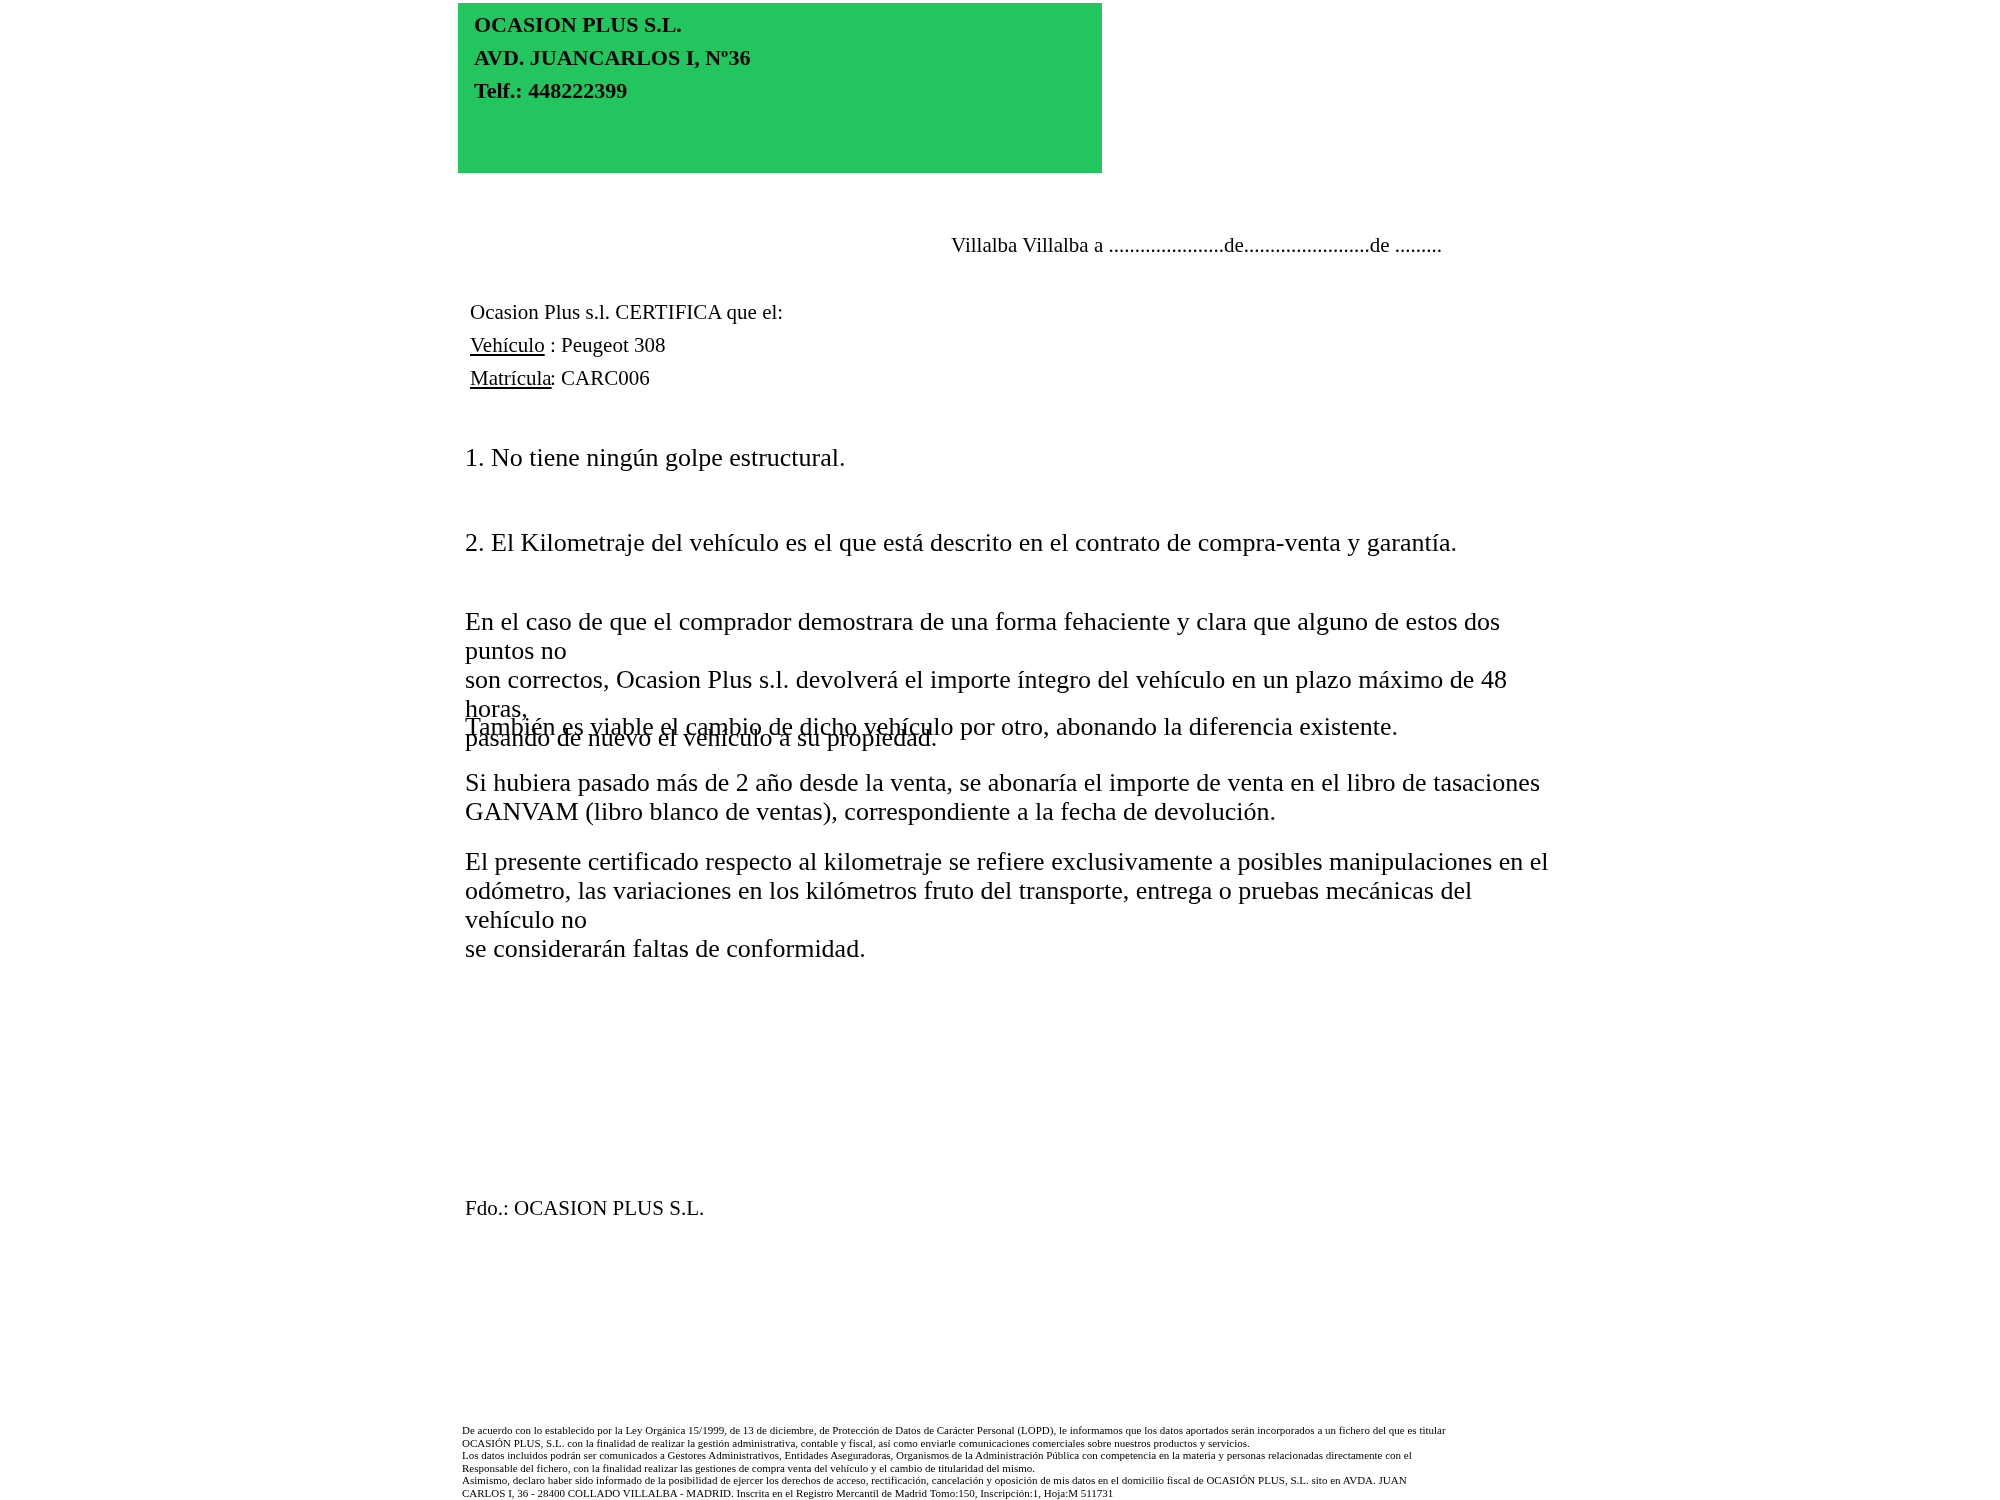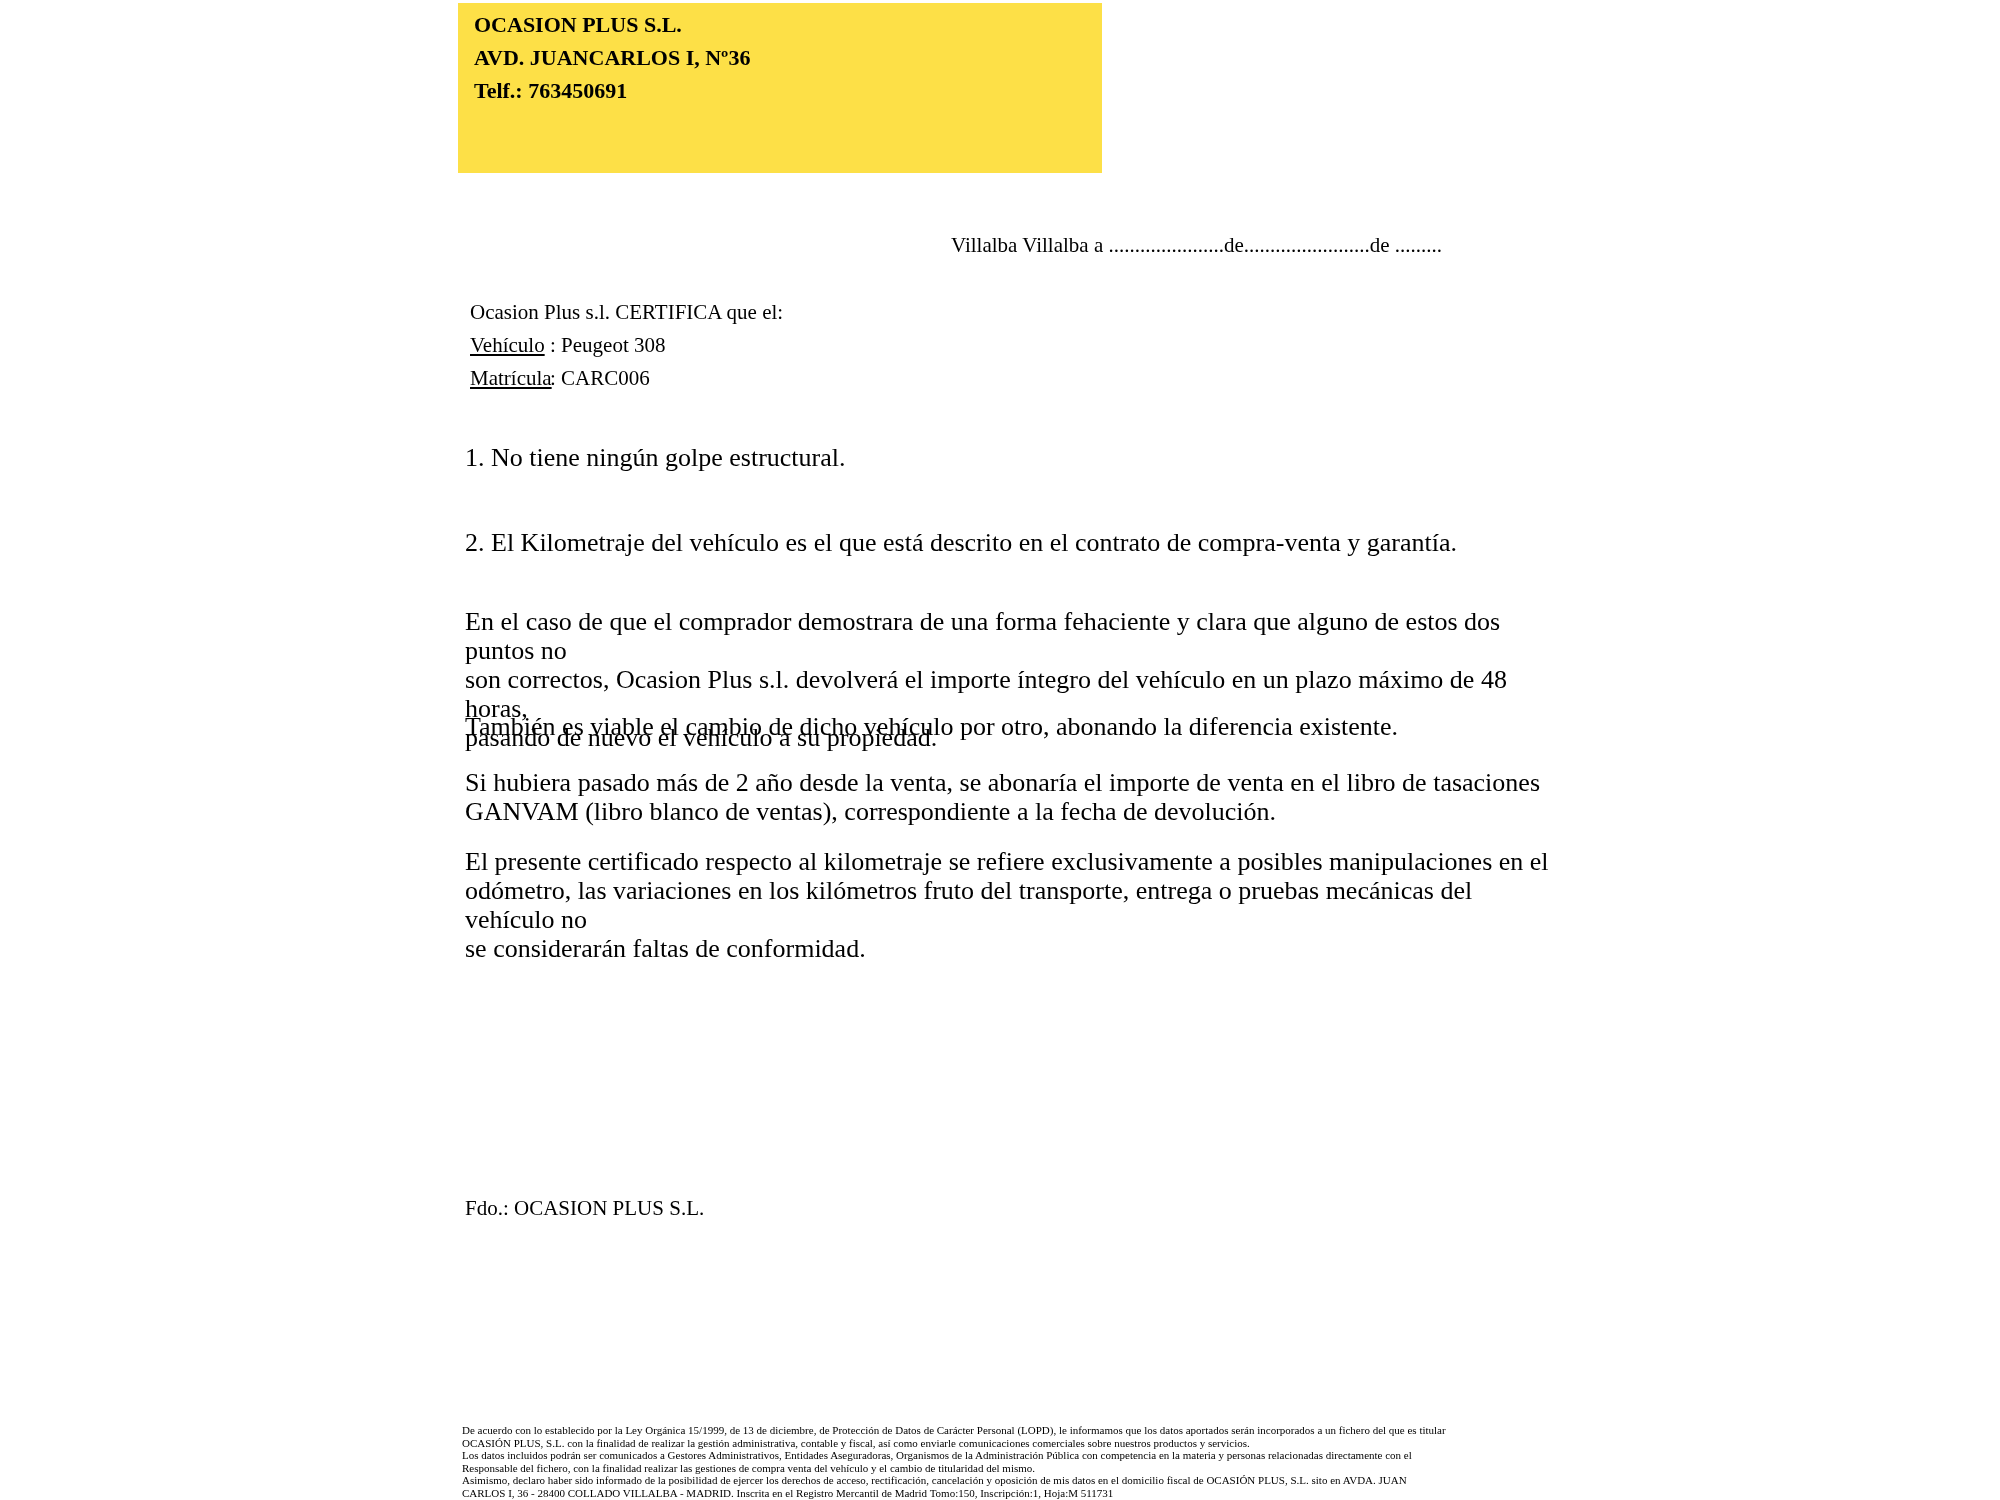--- a/index.html
+++ b/index.html
@@ -15,21 +15,21 @@
     color: #000000;
     overflow: hidden;
   }
   .abs { position: absolute; }
 
   .letterhead {
     left: 458px;
     top: 3px;
     width: 644px;
     height: 170px;
-    background: #fde047;
+    background: #22c55e;
     padding: 5px 0 0 16px;
     box-sizing: border-box;
   }
   .letterhead .lh-line {
     font-weight: bold;
     font-size: 22px;
     line-height: 33px;
     white-space: nowrap;
   }
 
@@ -79,21 +79,21 @@
     line-height: 12.6px;
     white-space: pre-line;
   }
 </style>
 </head>
 <body>
 
 <div class="abs letterhead">
   <div class="lh-line">OCASION PLUS S.L.</div>
   <div class="lh-line">AVD. JUANCARLOS I, Nº36</div>
-  <div class="lh-line">Telf.: 763450691</div>
+  <div class="lh-line">Telf.: 448222399</div>
 </div>
 
 <div class="abs dateline">Villalba Villalba a ......................de........................de .........</div>
 
 <div class="abs certifica">
   <div class="cert-row">Ocasion Plus s.l. CERTIFICA que el:</div>
   <div class="cert-row">
     <span class="cert-label"><span class="u">Vehículo</span></span><span>: Peugeot 308</span>
   </div>
   <div class="cert-row">

